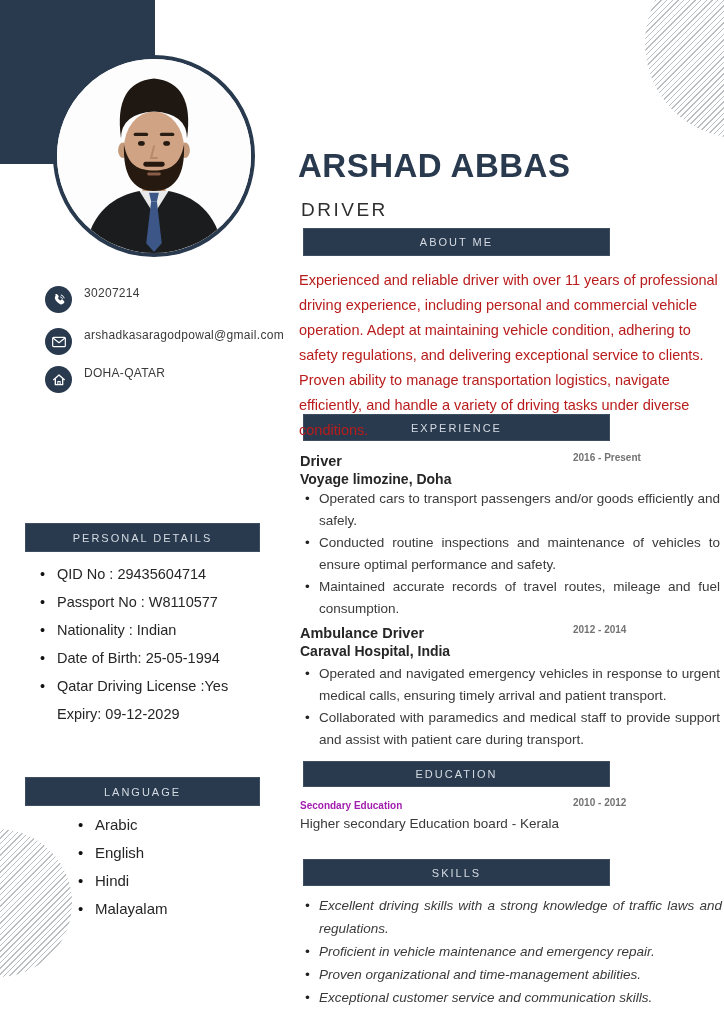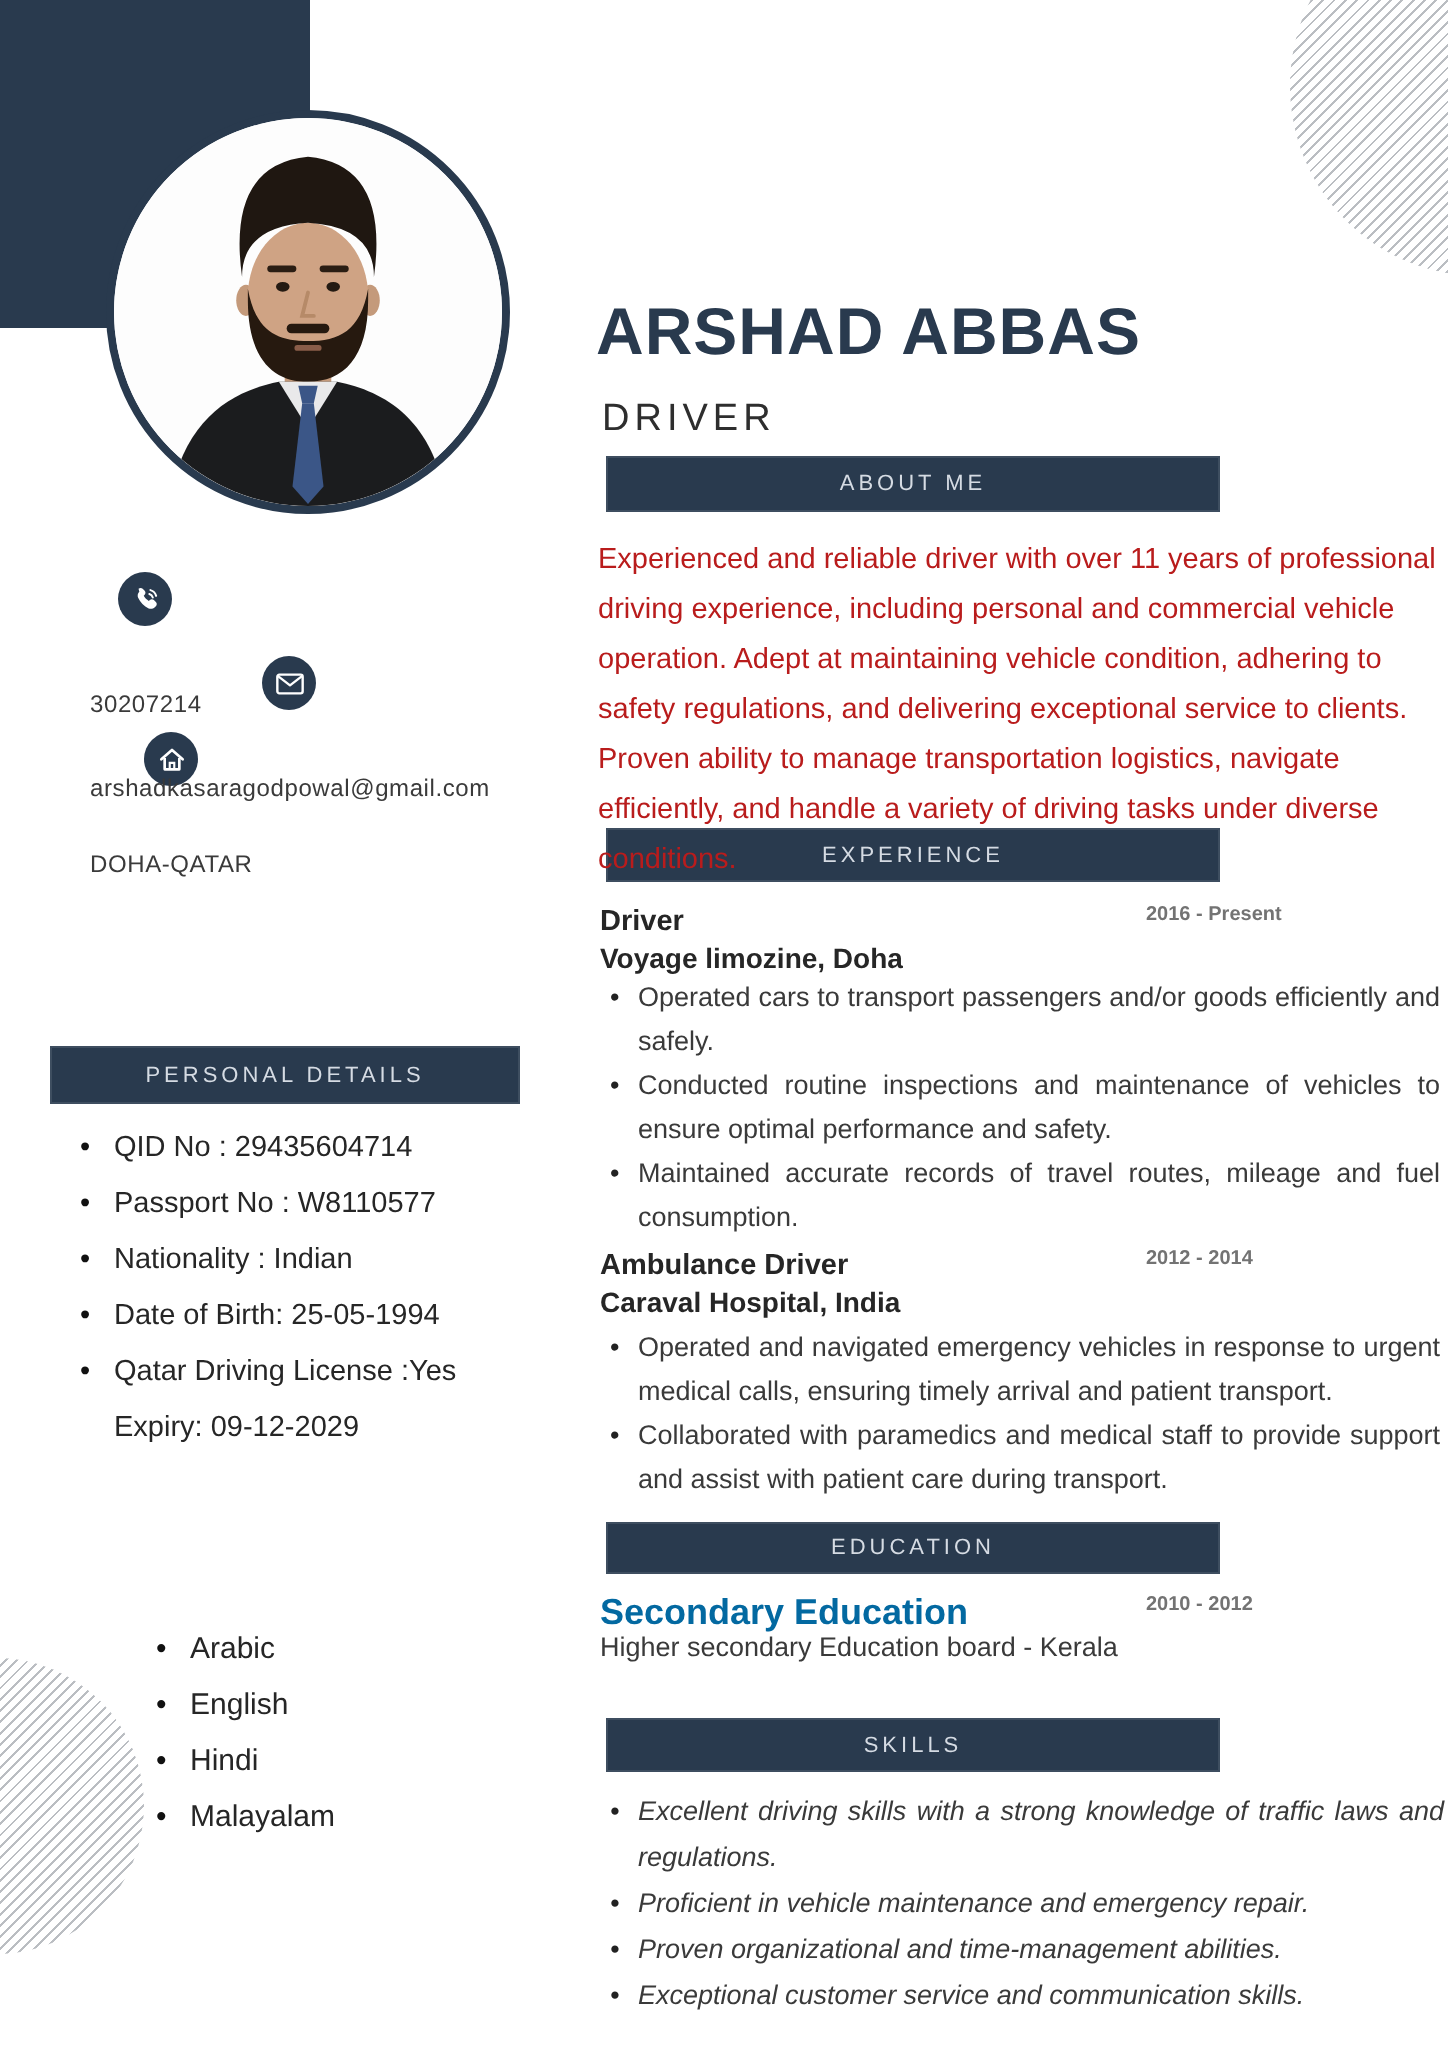--- a/index.html
+++ b/index.html
@@ -16,21 +16,21 @@
   }
   .deco-tr { left:645px; top:-52px; width:190px; height:190px; }
   .deco-bl { left:-76px; top:829px; width:148px; height:148px; }
   
   .photo {
     position:absolute; left:53px; top:55px; width:202px; height:202px;
     border:4px solid #293a4e; border-radius:50%; background:#fff; overflow:hidden; z-index:2;
   }
   .photo svg { display:block; width:100%; height:100%; }
   
-  .contact-row { position:absolute; left:45px; display:flex; align-items:center; gap:32px; z-index:2;flex-direction:column; }
+  .contact-row { position:absolute; left:45px; display:flex; gap:12px; z-index:2; }
   .contact-icon {
     width:27px; height:27px; border-radius:50%; background:#293a4e;
     display:flex; align-items:center; justify-content:center; flex:0 0 27px;
   }
   .contact-label { font-size:12px; color:#3a3a3a; letter-spacing:.3px; }
   
   .section-bar {
     position:absolute; background:#293a4e; height:27px;
     display:flex; align-items:center; justify-content:center;
     box-shadow: inset 0 0 0 1px rgba(255,255,255,.10);
@@ -51,21 +51,21 @@
   .about-text { position:absolute; left:299px; top:268px; width:424px; font-size:14.5px; line-height:25px; color:#b91c1c; z-index:2; }
   .job-head { position:absolute; left:300px; width:420px; z-index:2; }
   .job-title { font-size:14.5px; font-weight:bold; color:#262626; line-height:18px; }
   .job-company { font-size:14px; font-weight:bold; color:#262626; line-height:18px; }
   .job-dates { position:absolute; left:273px; top:0; font-size:10px; font-weight:bold; color:#737373; }
   ul.dots { position:absolute; left:300px; width:420px; list-style:none; z-index:2; }
   ul.dots li { position:relative; padding-left:19px; font-size:13.5px; line-height:22px; text-align:justify; color:#3a3a3a; }
   ul.dots li::before { content:"•"; position:absolute; left:5px; top:0; color:#222; }
   ul.dots.skills li { line-height:23px; }
   .edu-block { position:absolute; left:300px; top:797px; width:420px; z-index:2; }
-  .edu-degree { font-size:18px; font-weight:bold; color:#0369a1; line-height:18px; }
+  .edu-degree { font-size:10px; font-weight:bold; color:#a21caf; line-height:18px; }
   .edu-inst { font-size:13.5px; color:#3a3a3a; line-height:18px; }
 </style>
 </head>
 <body>
 
 <div class="page">
 
   <div class="deco-square"></div>
   <div class="deco-hatch deco-tr"></div>
   <div class="deco-hatch deco-bl"></div>
@@ -182,20 +182,23 @@
   </div>
   <ul class="pd-list">
     <li class="bulleted">QID No : 29435604714</li>
     <li class="bulleted">Passport No : W8110577</li>
     <li class="bulleted">Nationality : Indian</li>
     <li class="bulleted">Date of Birth: 25-05-1994</li>
     <li class="bulleted">Qatar Driving License :Yes</li>
     <li>Expiry: 09-12-2029</li>
   </ul>
 
+  <div class="section-bar bar-side" style="top:777px; height:29px;">
+    <span>LANGUAGE</span>
+  </div>
   <ul class="lang-list">
     <li>Arabic</li>
     <li>English</li>
     <li>Hindi</li>
     <li>Malayalam</li>
   </ul>
 
 </div>
 
 </body></html>

